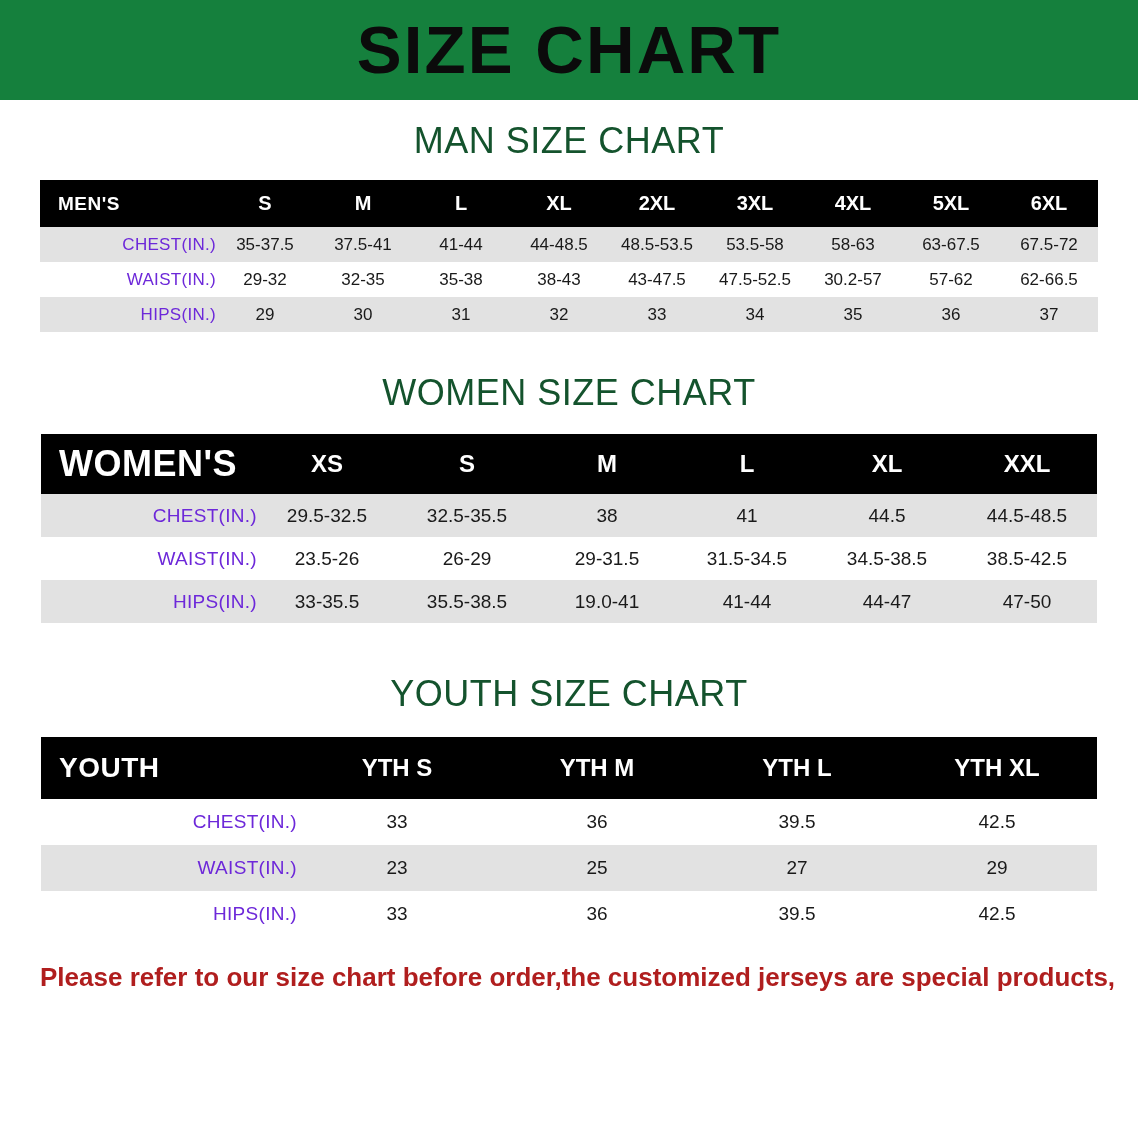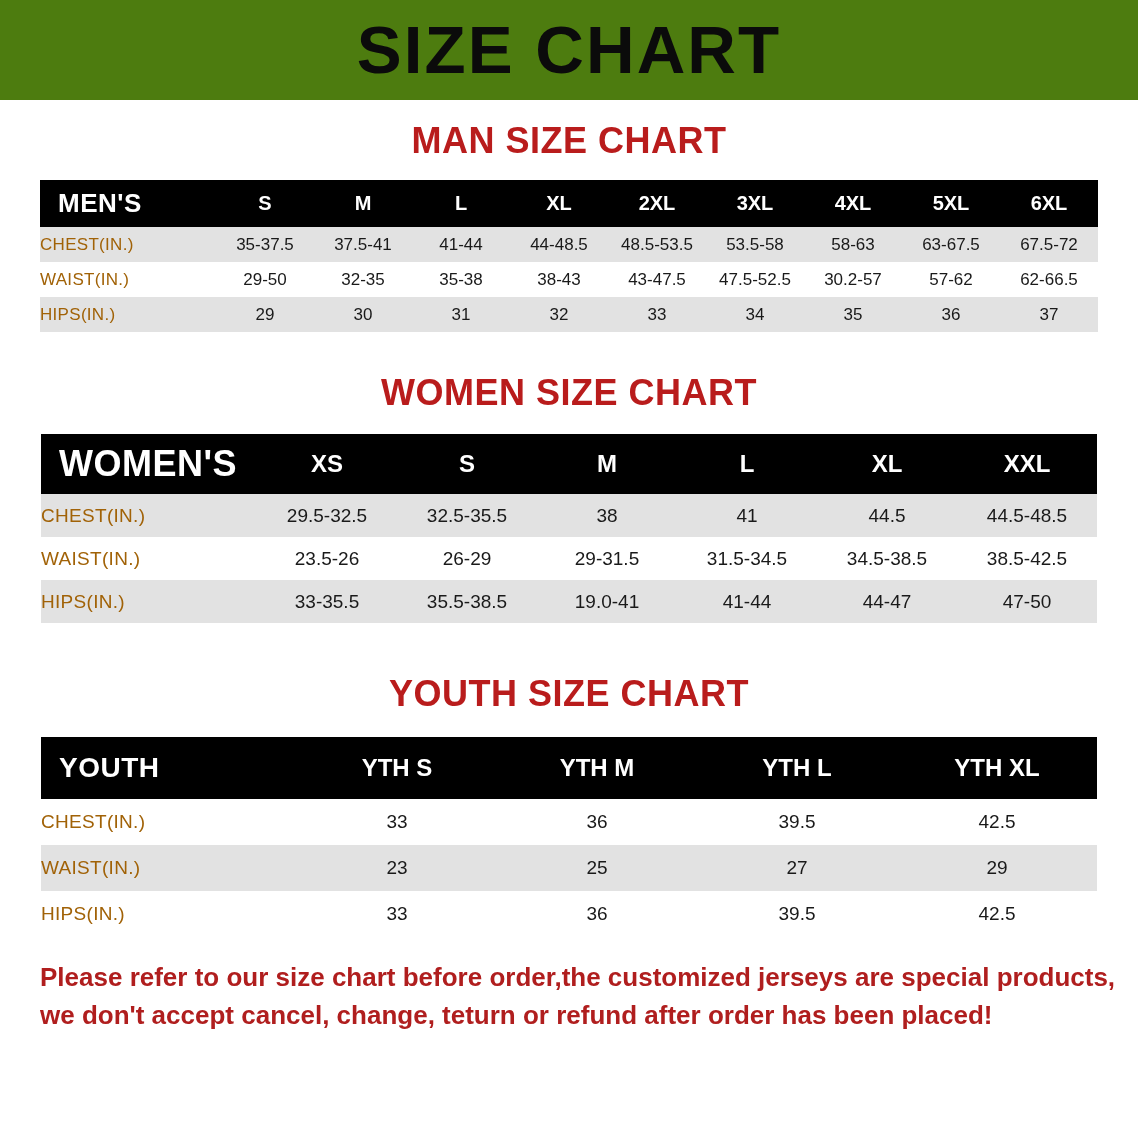--- a/index.html
+++ b/index.html
@@ -11,44 +11,44 @@
     width: 1138px;
     height: 1132px;
     font-family: "Liberation Sans", sans-serif;
     color: #111111;
     overflow: hidden;
     position: relative;
   }
 
   
   .banner {
-    background: #4d7c0f;
+    background: #15803d;
     height: 100px;
     display: flex;
     align-items: center;
     justify-content: center;
   }
   .banner-title {
     font-family: "Liberation Sans", sans-serif;
     font-weight: bold;
     font-size: 66px;
     letter-spacing: 2px;
     color: #0b0b0b;
     line-height: 1;
     text-align: center;
     transform: scaleX(1.02);
   }
 
   
   .section-title {
     text-align: center;
-    font-weight: bold;
+    font-weight: normal;
     font-size: 36px;
     letter-spacing: 0.5px;
-    color: #b91c1c;
+    color: #14532d;
     margin: 8px;
   }
   .t-man   { margin-top: 20px; margin-bottom: 18px; }
   .t-women { margin-top: 40px; margin-bottom: 20px; }
   .t-youth { margin-top: 50px; margin-bottom: 22px; }
 
   
   table {
     border-collapse: collapse;
     table-layout: fixed;
@@ -68,30 +68,30 @@
     text-align: left;
     padding-left: 18px;
     letter-spacing: 0.5px;
   }
   .chart-table tbody td {
     text-align: center;
     color: #1a1a1a;
     padding: 0;
   }
   .chart-table tbody td.rowlabel {
-    text-align: left;
-    color: #a16207;
+    text-align: right;
+    color: #6d28d9;
     letter-spacing: 0.3px;
   }
   .row-shade td { background: #e2e2e2; }
   .row-plain td { background: #ffffff; }
 
   
   #men-table thead th { height: 47px; font-size: 20px; }
-  #men-table thead th.corner { font-size: 26px; }
+  #men-table thead th.corner { font-size: 19px; }
   #men-table tbody td { height: 35px; font-size: 17px; }
   #men-table tbody td.rowlabel { font-size: 17px; }
 
   
   #women-table thead th { height: 60px; font-size: 24px; }
   #women-table thead th.corner { font-size: 36px; }
   #women-table tbody td { height: 43px; font-size: 19px; }
   #women-table tbody td.rowlabel { font-size: 19px; }
 
   
@@ -155,21 +155,21 @@
       <td>41-44</td>
       <td>44-48.5</td>
       <td>48.5-53.5</td>
       <td>53.5-58</td>
       <td>58-63</td>
       <td>63-67.5</td>
       <td>67.5-72</td>
     </tr>
     <tr class="row-plain">
       <td class="rowlabel">WAIST(IN.)</td>
-      <td>29-50</td>
+      <td>29-32</td>
       <td>32-35</td>
       <td>35-38</td>
       <td>38-43</td>
       <td>43-47.5</td>
       <td>47.5-52.5</td>
       <td>30.2-57</td>
       <td>57-62</td>
       <td>62-66.5</td>
     </tr>
     <tr class="row-shade">
@@ -280,14 +280,13 @@
       <td>33</td>
       <td>36</td>
       <td>39.5</td>
       <td>42.5</td>
     </tr>
   </tbody>
 </table>
 
 <div class="note">
   <div>Please refer to our size chart before order,the customized jerseys are special products,</div>
-  <div>we don't accept cancel, change, teturn or refund after order has been placed!</div>
 </div>
 
 </body></html>

